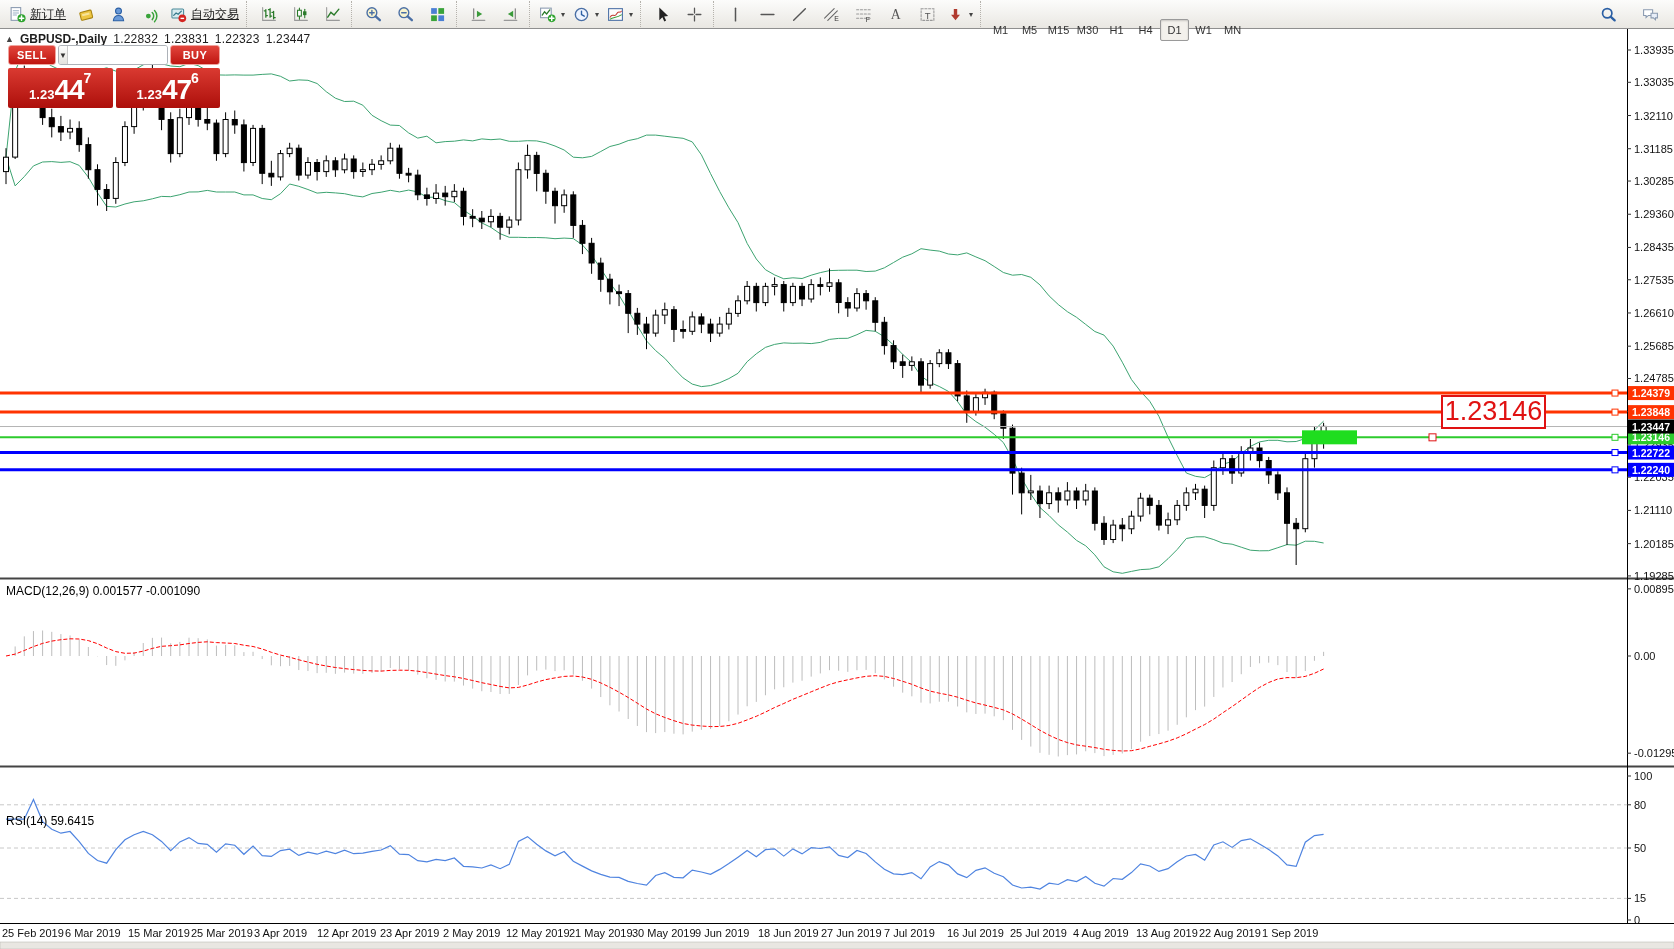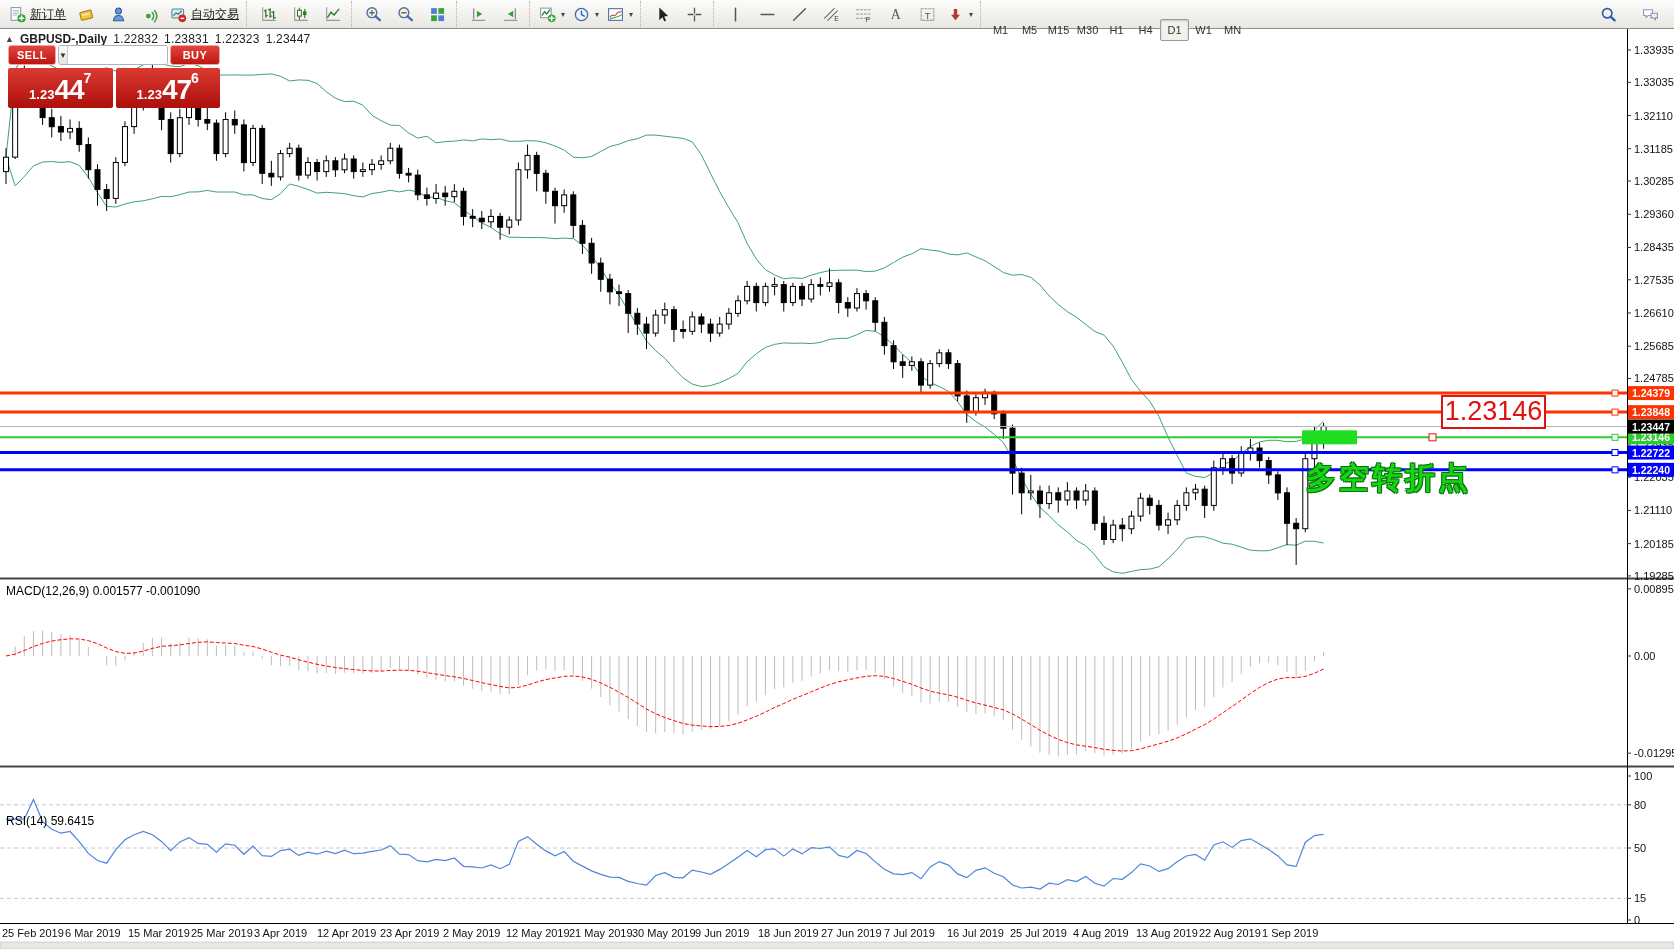--- a/index.html
+++ b/index.html
@@ -661,21 +661,20 @@
           <span class="big">47</span>
           <span class="sup">6</span>
       </div>
     </div>
   </div>
 
   <div id="macd-label" class="overlay pane-label">MACD(12,26,9) 0.001577 -0.001090</div>
   <div id="rsi-label" class="overlay pane-label">RSI(14) 59.6415</div>
 
   <div class="overlay level-callout">1.23146</div>
-  <div class="overlay turning-point">多空转折点</div>
 </div>
 
 <div class="toolbar" id="toolbar">
     <div class="tgroup">
       <div class="tbtn">
         <svg viewBox="0 0 16 16" fill="none" stroke-linecap="round">
           <rect x="2" y="1.5" width="9" height="12" fill="#fff" stroke="#8a9ab0"></rect>
           <path d="M4 4.5h5M4 6.5h5M4 8.5h3" stroke="#9ab0c4" fill="none"></path>
           <circle cx="11.8" cy="11.5" r="3.8" fill="#2da32d"></circle>
           <path d="M11.8 9.5v4M9.8 11.5h4" stroke="#fff" stroke-width="1.4"></path>

